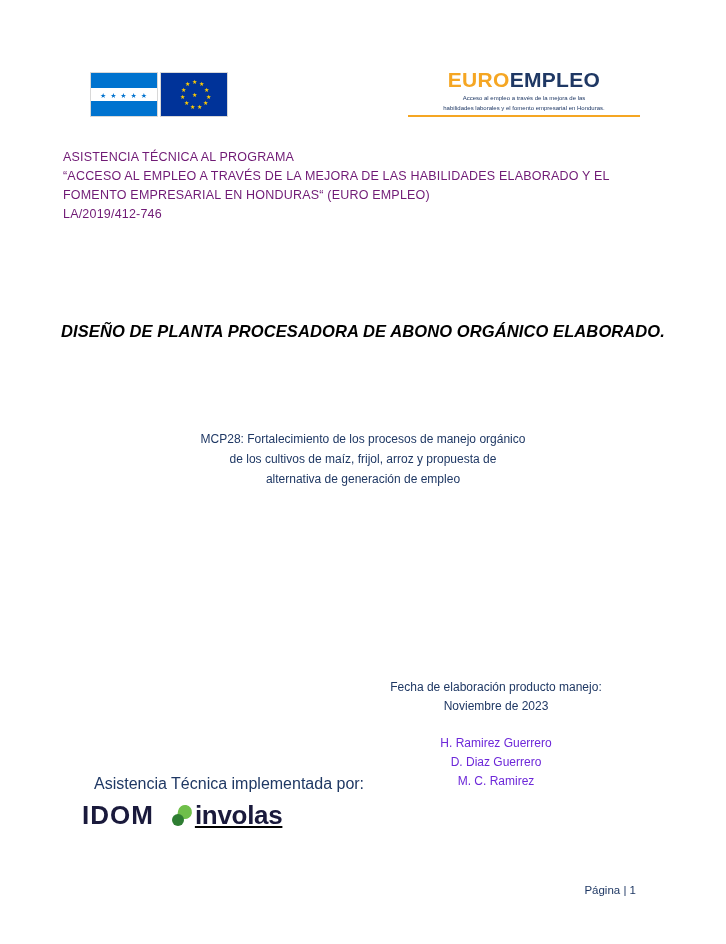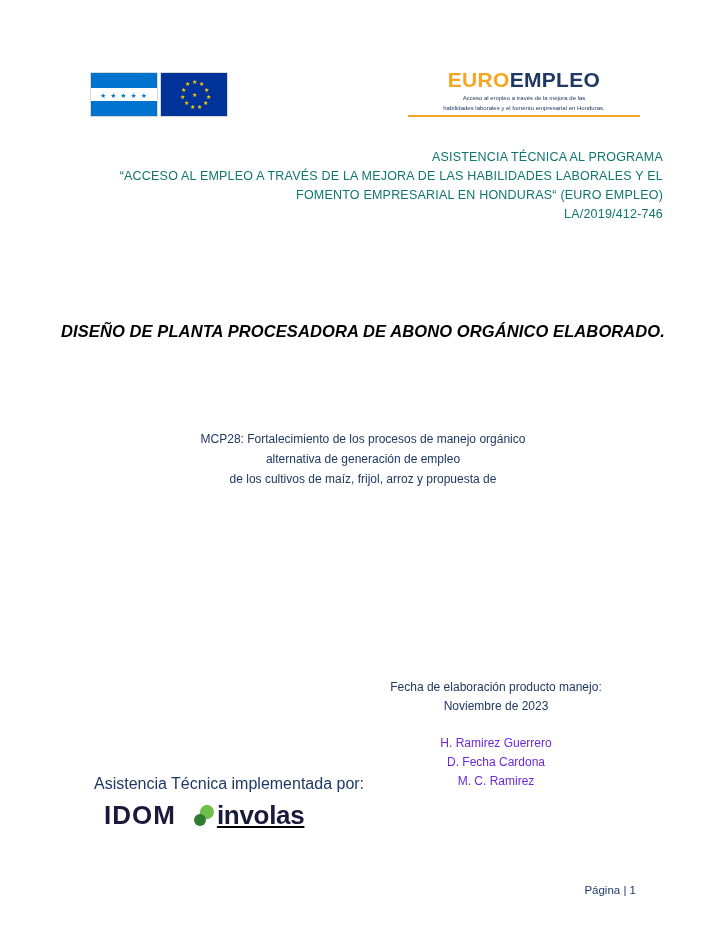--- a/index.html
+++ b/index.html
@@ -119,22 +119,22 @@
     height: 2px;
     background: #f5a623;
   }
 
   
   .program-title {
     position: absolute;
     top: 148px;
     left: 63px;
     width: 600px;
-    text-align: right;
-    color: #0f766e;
+    text-align: left;
+    color: #701a75;
     font-size: 12.5px;
     line-height: 19px;
     letter-spacing: 0.2px;
   }
 
   
   .doc-title {
     position: absolute;
     top: 322px;
     left: 53px;
@@ -184,21 +184,21 @@
   
   .impl-label {
     position: absolute;
     left: 94px;
     top: 775px;
     color: #1f3864;
     font-size: 16px;
   }
   .impl-logos {
     position: absolute;
-    left: 104px;
+    left: 82px;
     top: 800px;
     display: flex;
     align-items: flex-start;
   }
   .logo-idom {
     font-family: "Liberation Sans", sans-serif;
     font-weight: bold;
     font-size: 26px;
     letter-spacing: 1px;
     color: #1a1a3c;
@@ -285,41 +285,41 @@
         <span class="euro">EURO</span><span class="empleo">EMPLEO</span>
       </div>
       <div class="ee-sub">Acceso al empleo a través de la mejora de las</div>
       <div class="ee-sub">habilidades laborales y el fomento empresarial en Honduras.</div>
       <div class="ee-rule"></div>
     </div>
   </div>
 
   <div class="program-title">
     <div>ASISTENCIA TÉCNICA AL PROGRAMA</div>
-    <div>“ACCESO AL EMPLEO A TRAVÉS DE LA MEJORA DE LAS HABILIDADES LABORALES Y EL</div>
+    <div>“ACCESO AL EMPLEO A TRAVÉS DE LA MEJORA DE LAS HABILIDADES ELABORADO Y EL</div>
     <div>FOMENTO EMPRESARIAL EN HONDURAS“ (EURO EMPLEO)</div>
     <div>LA/2019/412-746</div>
   </div>
 
   <div class="doc-title">DISEÑO DE PLANTA PROCESADORA DE ABONO ORGÁNICO ELABORADO.</div>
 
   <div class="doc-subtitle">
     <div>MCP28: Fortalecimiento de los procesos de manejo orgánico</div>
+    <div>de los cultivos de maíz, frijol, arroz y propuesta de</div>
     <div>alternativa de generación de empleo</div>
-    <div>de los cultivos de maíz, frijol, arroz y propuesta de</div>
   </div>
 
   <div class="meta-block">
     <div>Fecha de elaboración producto manejo:</div>
     <div>Noviembre de 2023</div>
   </div>
 
   <div class="meta-authors">
     <div>H. Ramirez Guerrero</div>
-    <div>D. Fecha Cardona</div>
+    <div>D. Diaz Guerrero</div>
     <div>M. C. Ramirez</div>
   </div>
 
   <div class="impl-label">Asistencia Técnica implementada por:</div>
   <div class="impl-logos">
     <div class="logo-idom">IDOM</div>
     <div class="logo-involas">
       <span class="involas-mark">
         <span class="leaf"></span>
         <span class="dot"></span>

